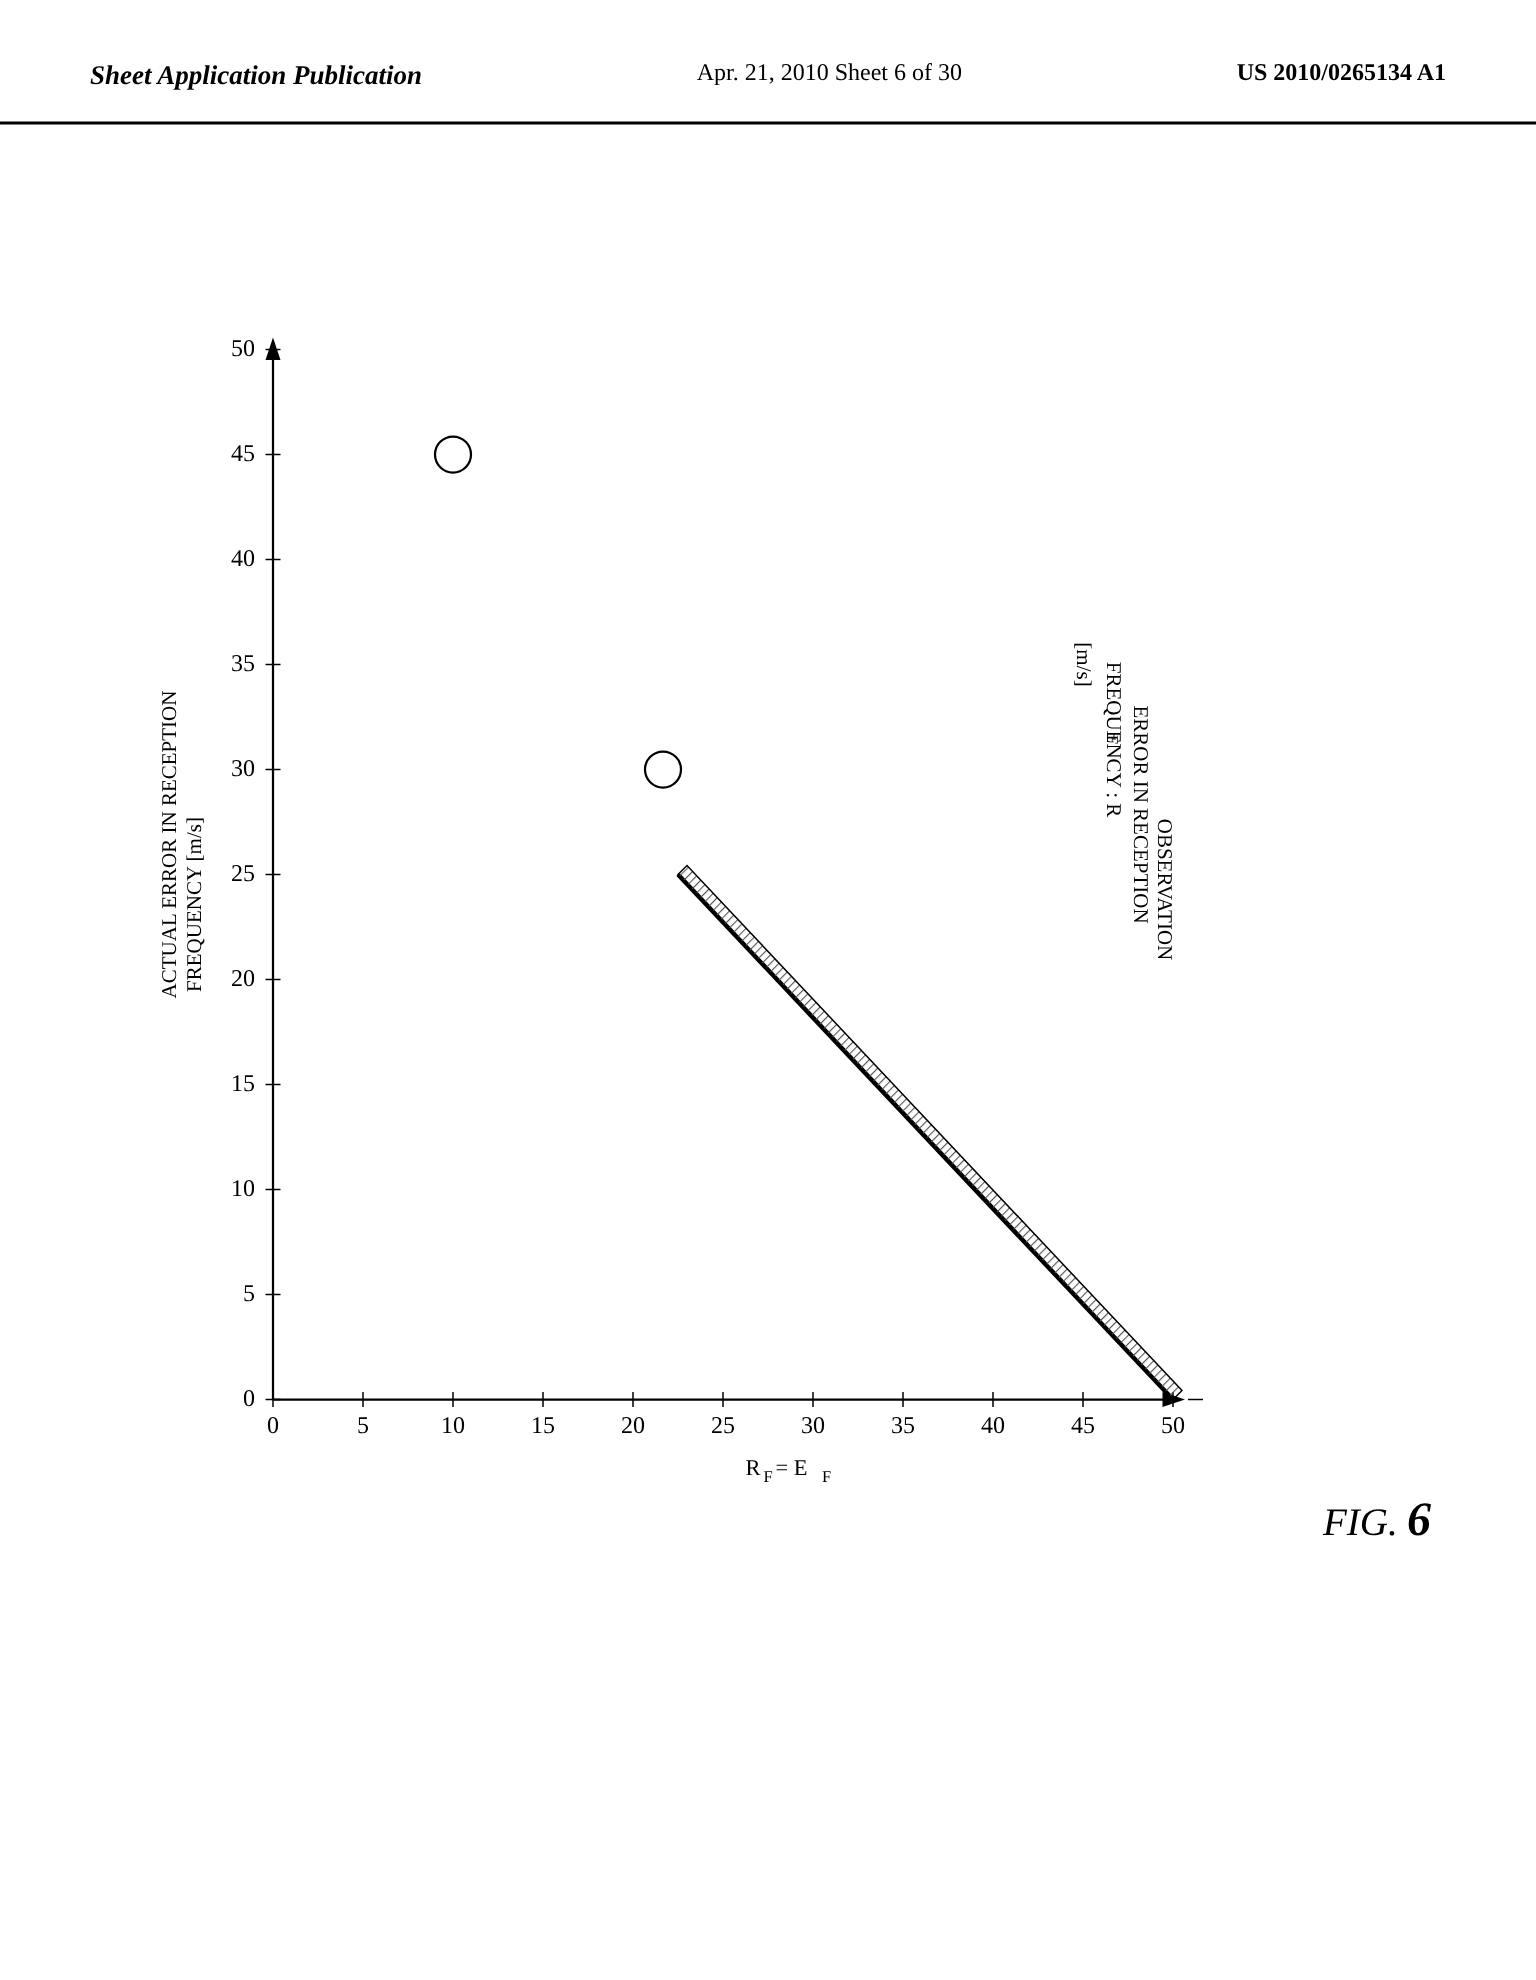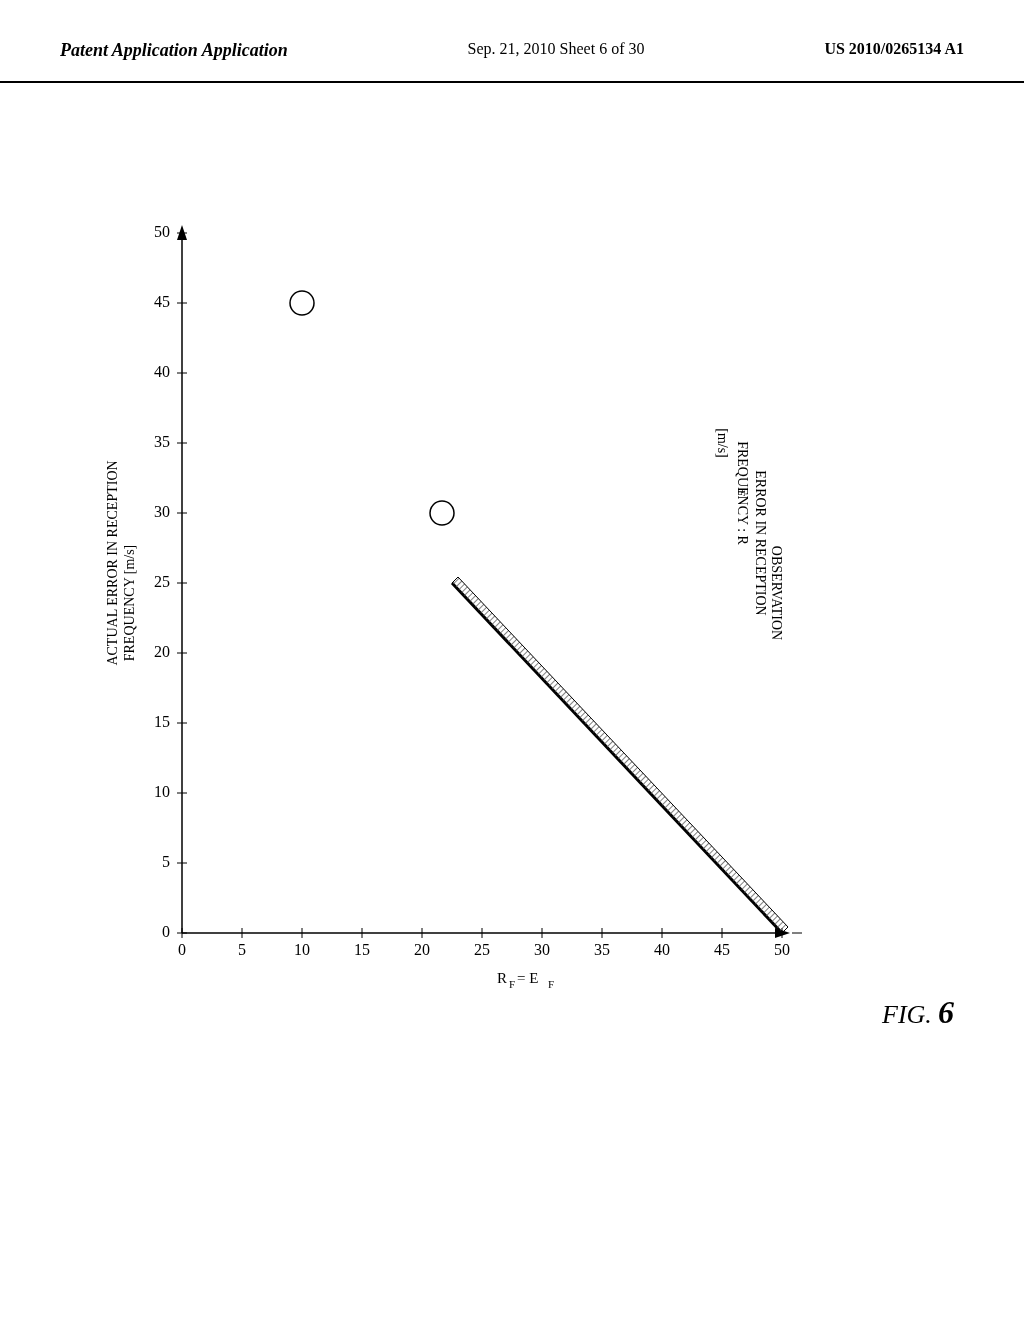--- a/index.html
+++ b/index.html
@@ -43,22 +43,22 @@
       align-items: center;
       padding: 60px 40px;
       height: calc(100% - 100px);
       position: relative;
     }
   </style>
 </head>
 <body>
 
 <div class="page-header">
-  <div class="header-left">Patent Application Application</div>
-  <div class="header-center">Sep. 21, 2010  Sheet 6 of 30</div>
+  <div class="header-left">Sheet Application Publication</div>
+  <div class="header-center">Apr. 21, 2010  Sheet 6 of 30</div>
   <div class="header-right">US 2010/0265134 A1</div>
 </div>
 
 <div class="main-content">
 
   <svg width="900" height="1100" viewBox="0 0 900 1100">
 
     <text x="-420" y="55" transform="rotate(-90)" font-family="Times New Roman, serif" font-size="14" text-anchor="middle">ACTUAL ERROR IN RECEPTION</text>
     <text x="-460" y="72" transform="rotate(-90)" font-family="Times New Roman, serif" font-size="14" text-anchor="middle">FREQUENCY [m/s]</text>
 

